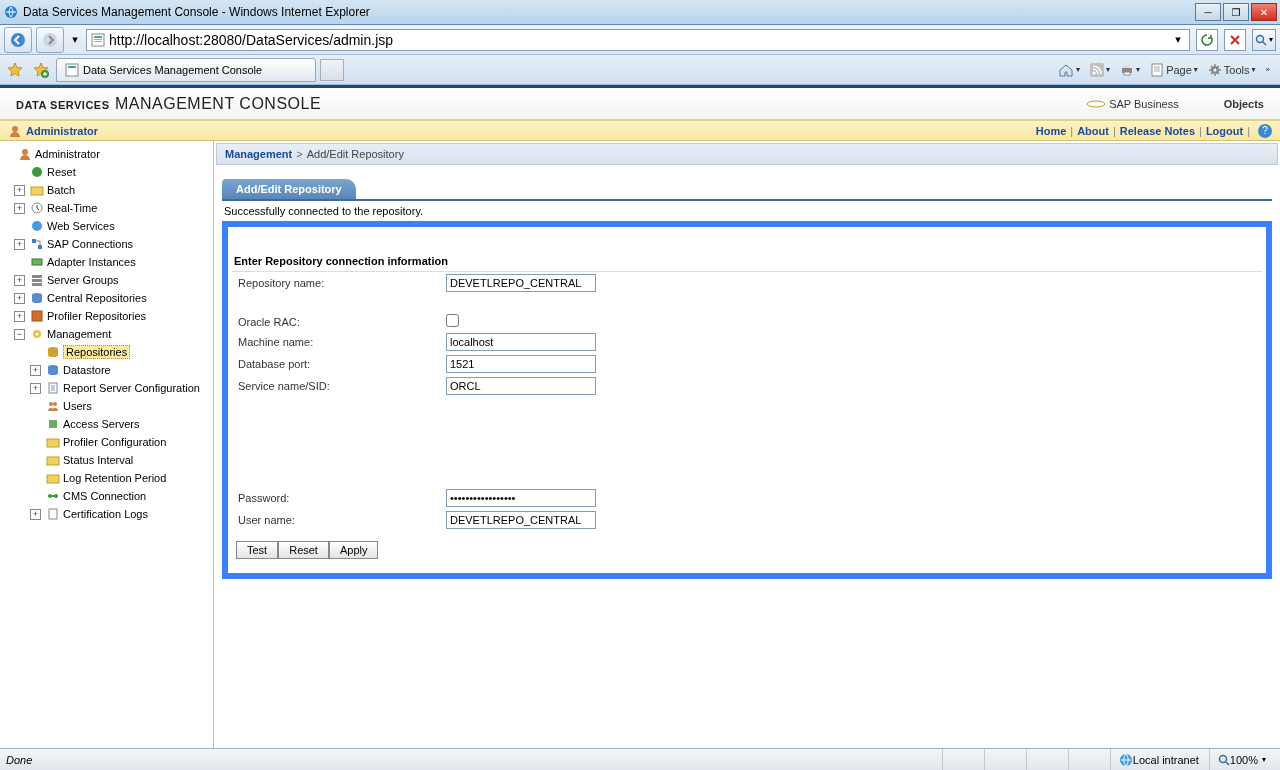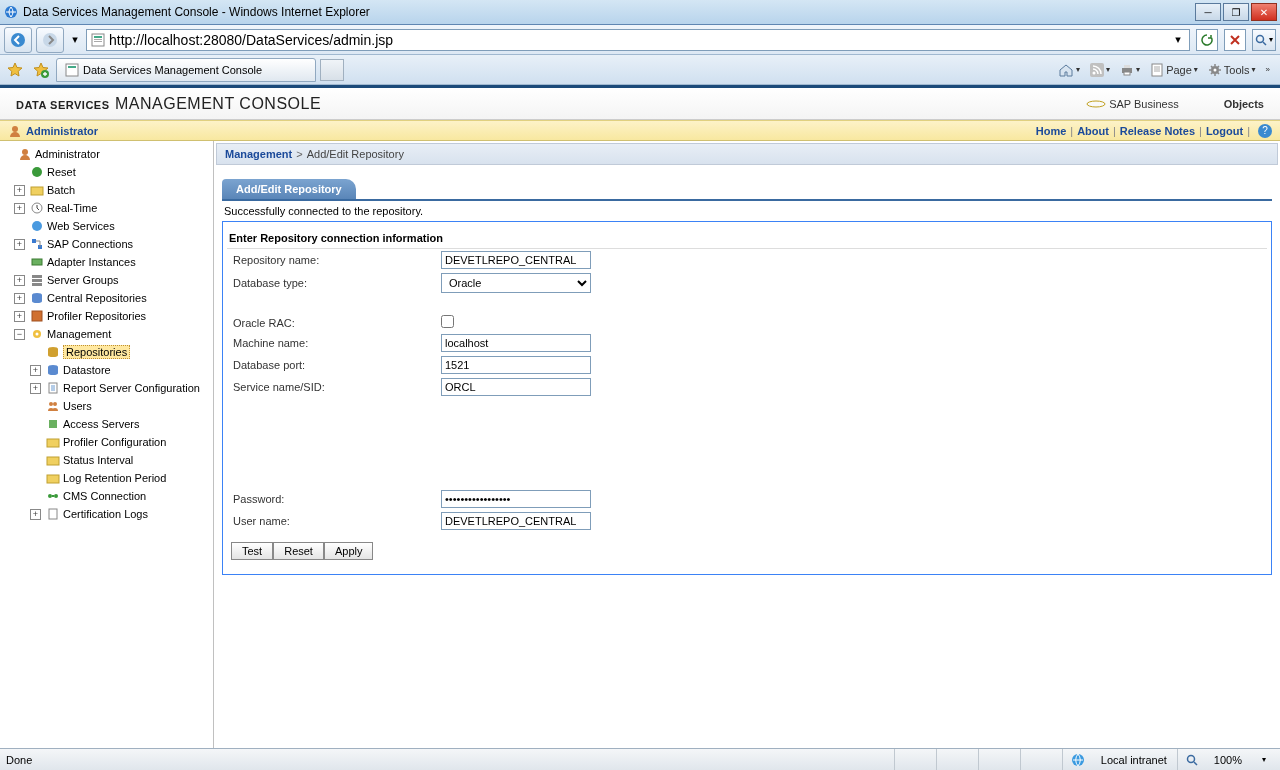--- a/index.html
+++ b/index.html
@@ -69,34 +69,34 @@
 .breadcrumb { height:22px; background:linear-gradient(#e8eef6,#d8e2ee); border-bottom:1px solid #b8c4d4; display:flex; align-items:center; padding:0 8px; margin:2px; border:1px solid #c0cad8;}
 .breadcrumb a { color:#1b4a9a; font-weight:bold; cursor:pointer; }
 .breadcrumb .bsep { margin:0 4px; color:#666; }
 .breadcrumb .cur { color:#444; }
 
 .content { padding:12px 8px 8px 8px; }
 .tabhdr { display:flex; border-bottom:2px solid #3a6aa0; }
 .tabhdr .atab { background:linear-gradient(#7ba4d0,#5a86b8); color:#fff; padding:4px 14px; border-radius:4px 10px 0 0; font-weight:bold; }
 .status-msg { font-weight:normal; padding:4px 2px; }
 .section-hdr { font-weight:bold; padding:4px 2px; border-bottom:1px solid #ddd; }
-.form { border:1px solid #3b82f6; padding:6px 4px 14px 4px; }
+.form { border:6px solid #3b82f6; padding:24px 4px 14px 4px; }
 .form table { border-collapse:collapse; }
 .form td.lab { text-align:left; padding:2px 6px; width:210px; color:#333; }
 .form td.fld { padding:2px 4px; }
 .form input[type=text], .form input[type=password], .form select { width:150px; height:18px; border:1px solid #7f9db9; padding:0 3px; font-size:11px; background:#fff; }
 .form select { height:20px; }
 .btnrow { margin-top:10px; display:flex; padding-left:4px; }
 .btn { padding:2px 10px; border:1px solid #888; background:linear-gradient(#fff,#e4e4e4); cursor:pointer; font-size:11px; }
 
 
 .statusbar { position:fixed; bottom:0; left:0; right:0; height:22px; background:linear-gradient(#f4f6f8,#e0e6ec); border-top:1px solid #a0b0c0; display:flex; align-items:center; padding:0 6px; font-size:11px; }
-.statusbar .sdone { flex:0 0 auto; }
+.statusbar .sdone { flex:0 0 auto;font-style:italic; }
 .statusbar .scells { margin-left:auto; display:flex; align-items:center; gap:2px; }
-.scell { border-left:1px solid #c0c8d0; height:22px; display:flex; align-items:center; padding:0 8px; gap:16px; }
+.scell { border-left:1px solid #c0c8d0; height:22px; display:flex; align-items:center; padding:0 8px; gap:0; }
 .scell.empty { width:40px; }
 
 
 svg { display:block; }
 </style>
 </head>
 <body>
 
 <div class="titlebar">
   <span class="ie-icon">
@@ -531,24 +531,20 @@
 
       <div class="form">
         <div class="section-hdr">Enter Repository connection information</div>
         <table>
           <tbody>
               <tr>
             <td class="lab">Repository name:</td>
             <td class="fld"><input type="text" value="DEVETLREPO_CENTRAL" style=""></td>
           </tr>
           <tr>
-            <td class="lab">Database type:</td>
-            <td class="fld"><select><option>Oracle</option></select></td>
-          </tr>
-          <tr>
                 <td colspan="2" style="height:18px"></td>
               </tr>
           <tr>
             <td class="lab">Oracle RAC:</td>
             <td class="fld"><input type="checkbox" style=""></td>
           </tr>
           <tr>
             <td class="lab">Machine name:</td>
             <td class="fld"><input type="text" value="localhost" style=""></td>
           </tr>

